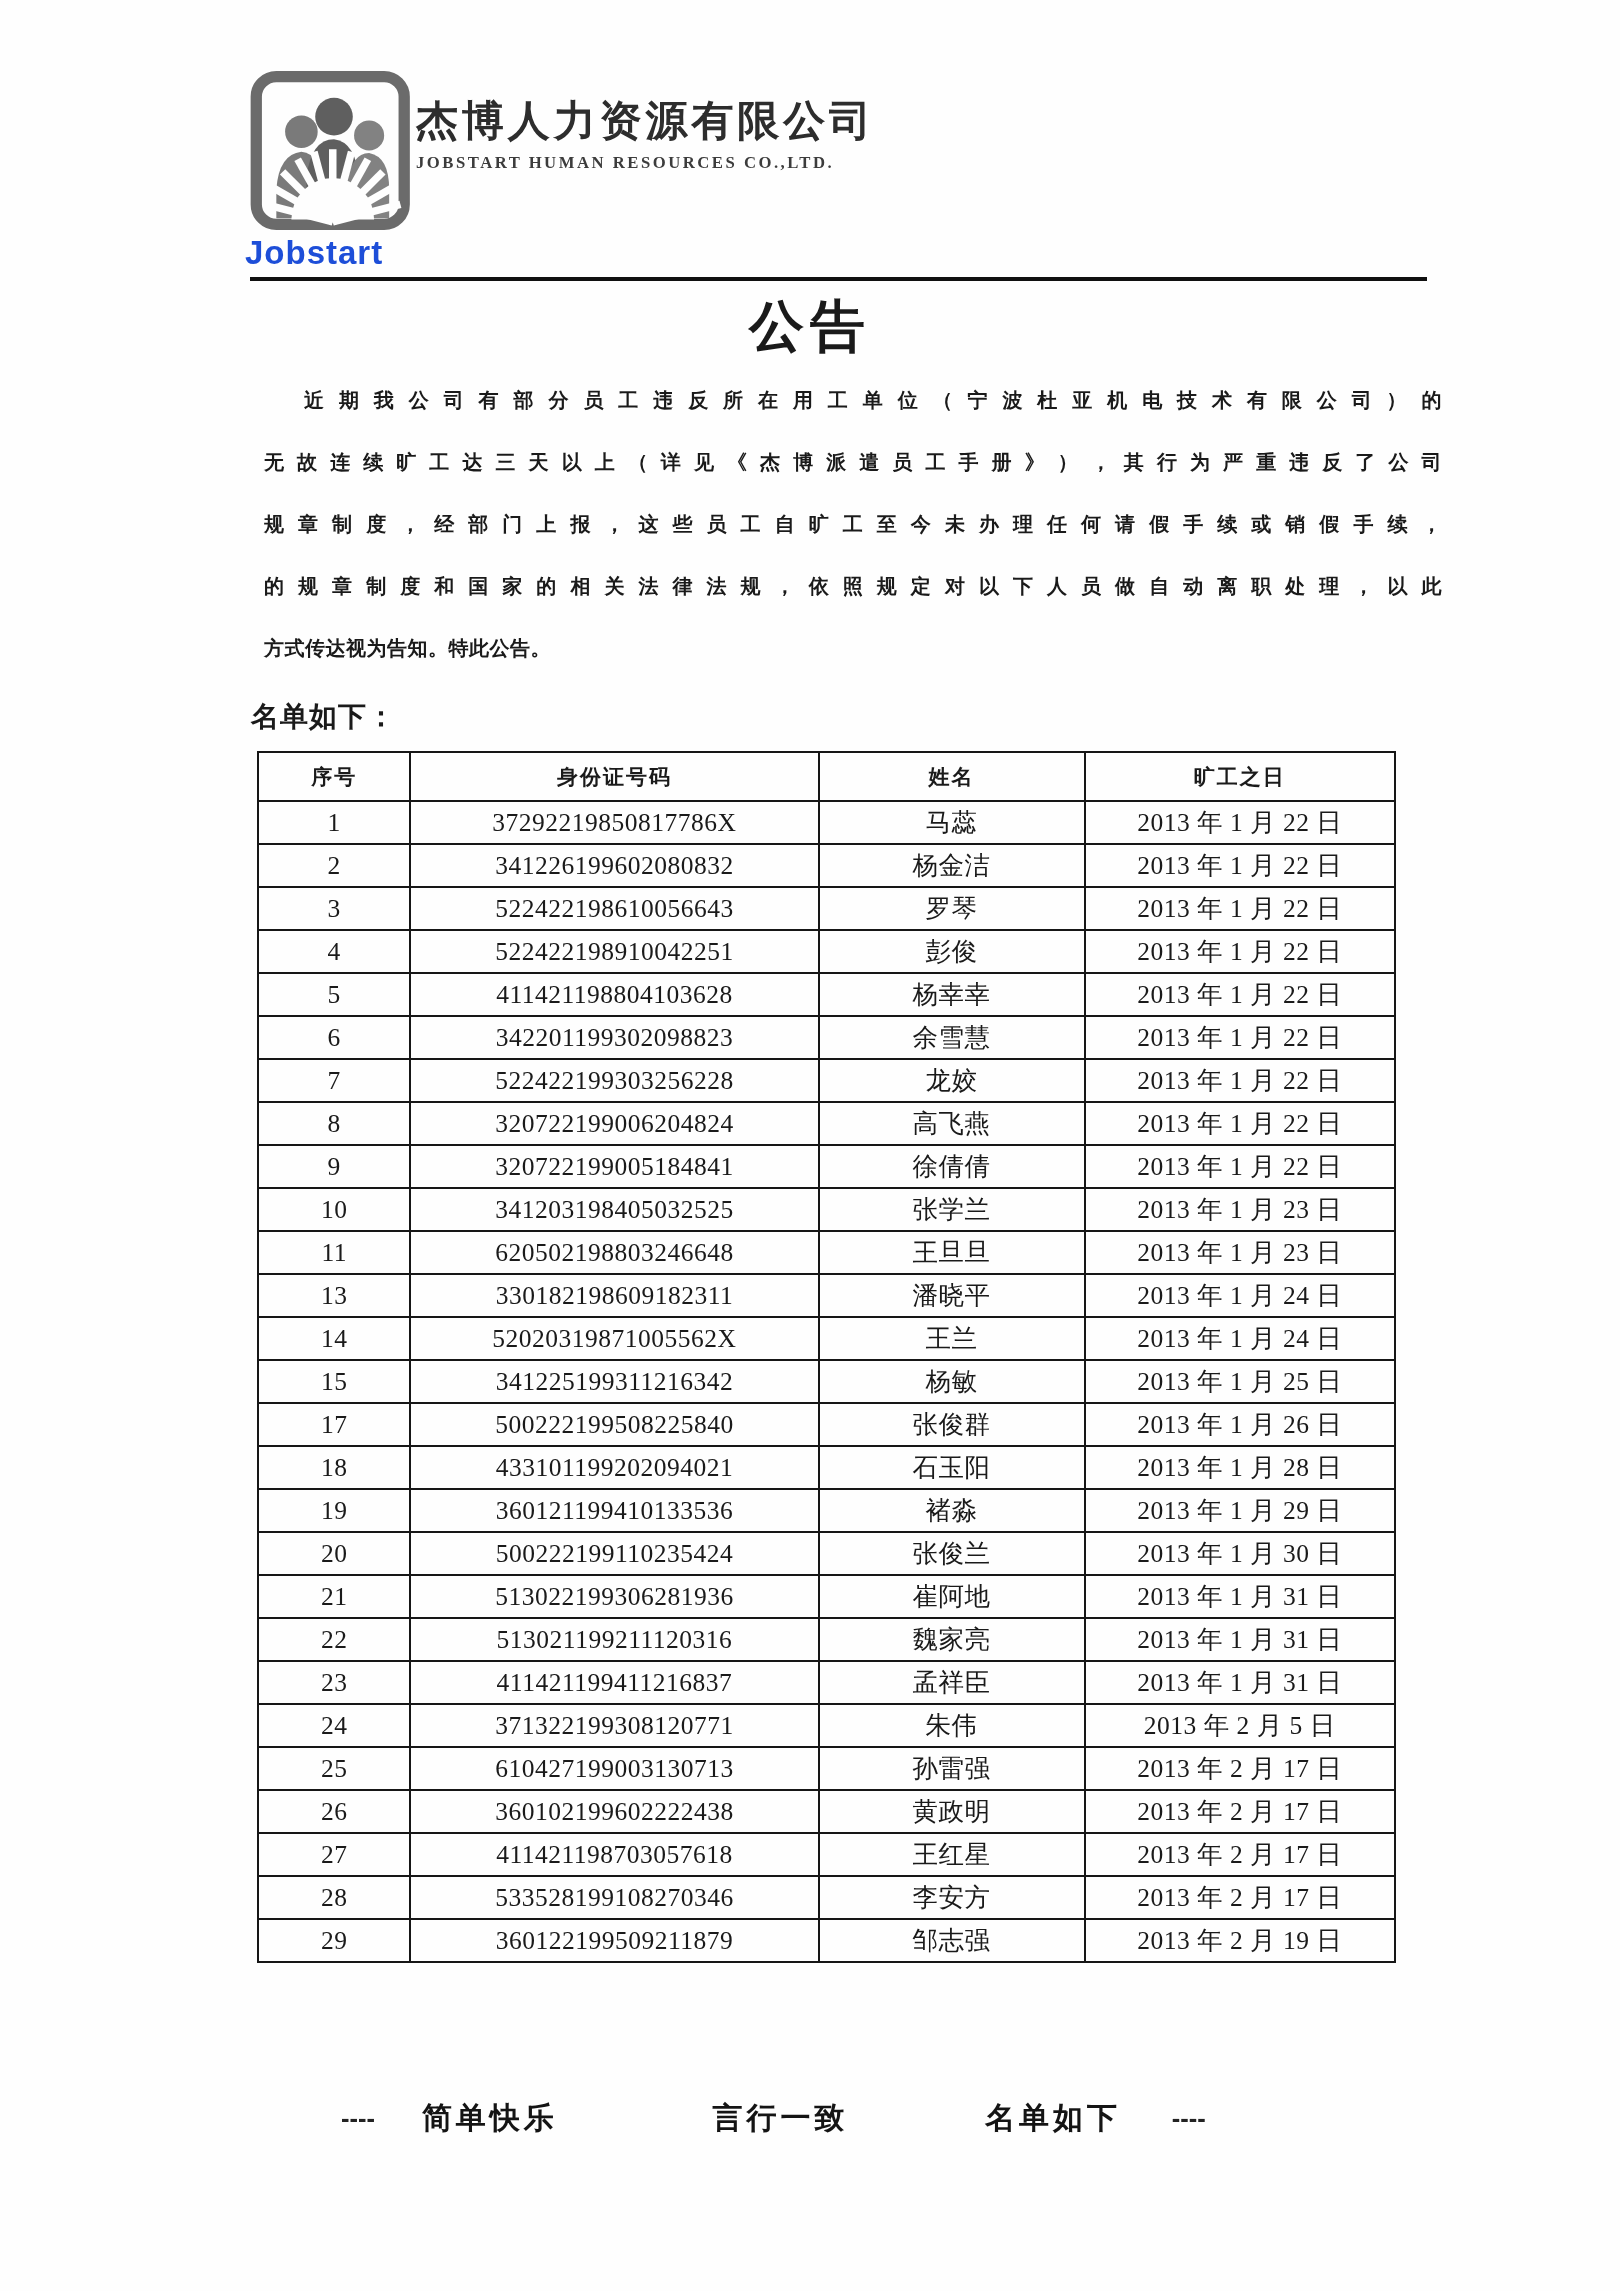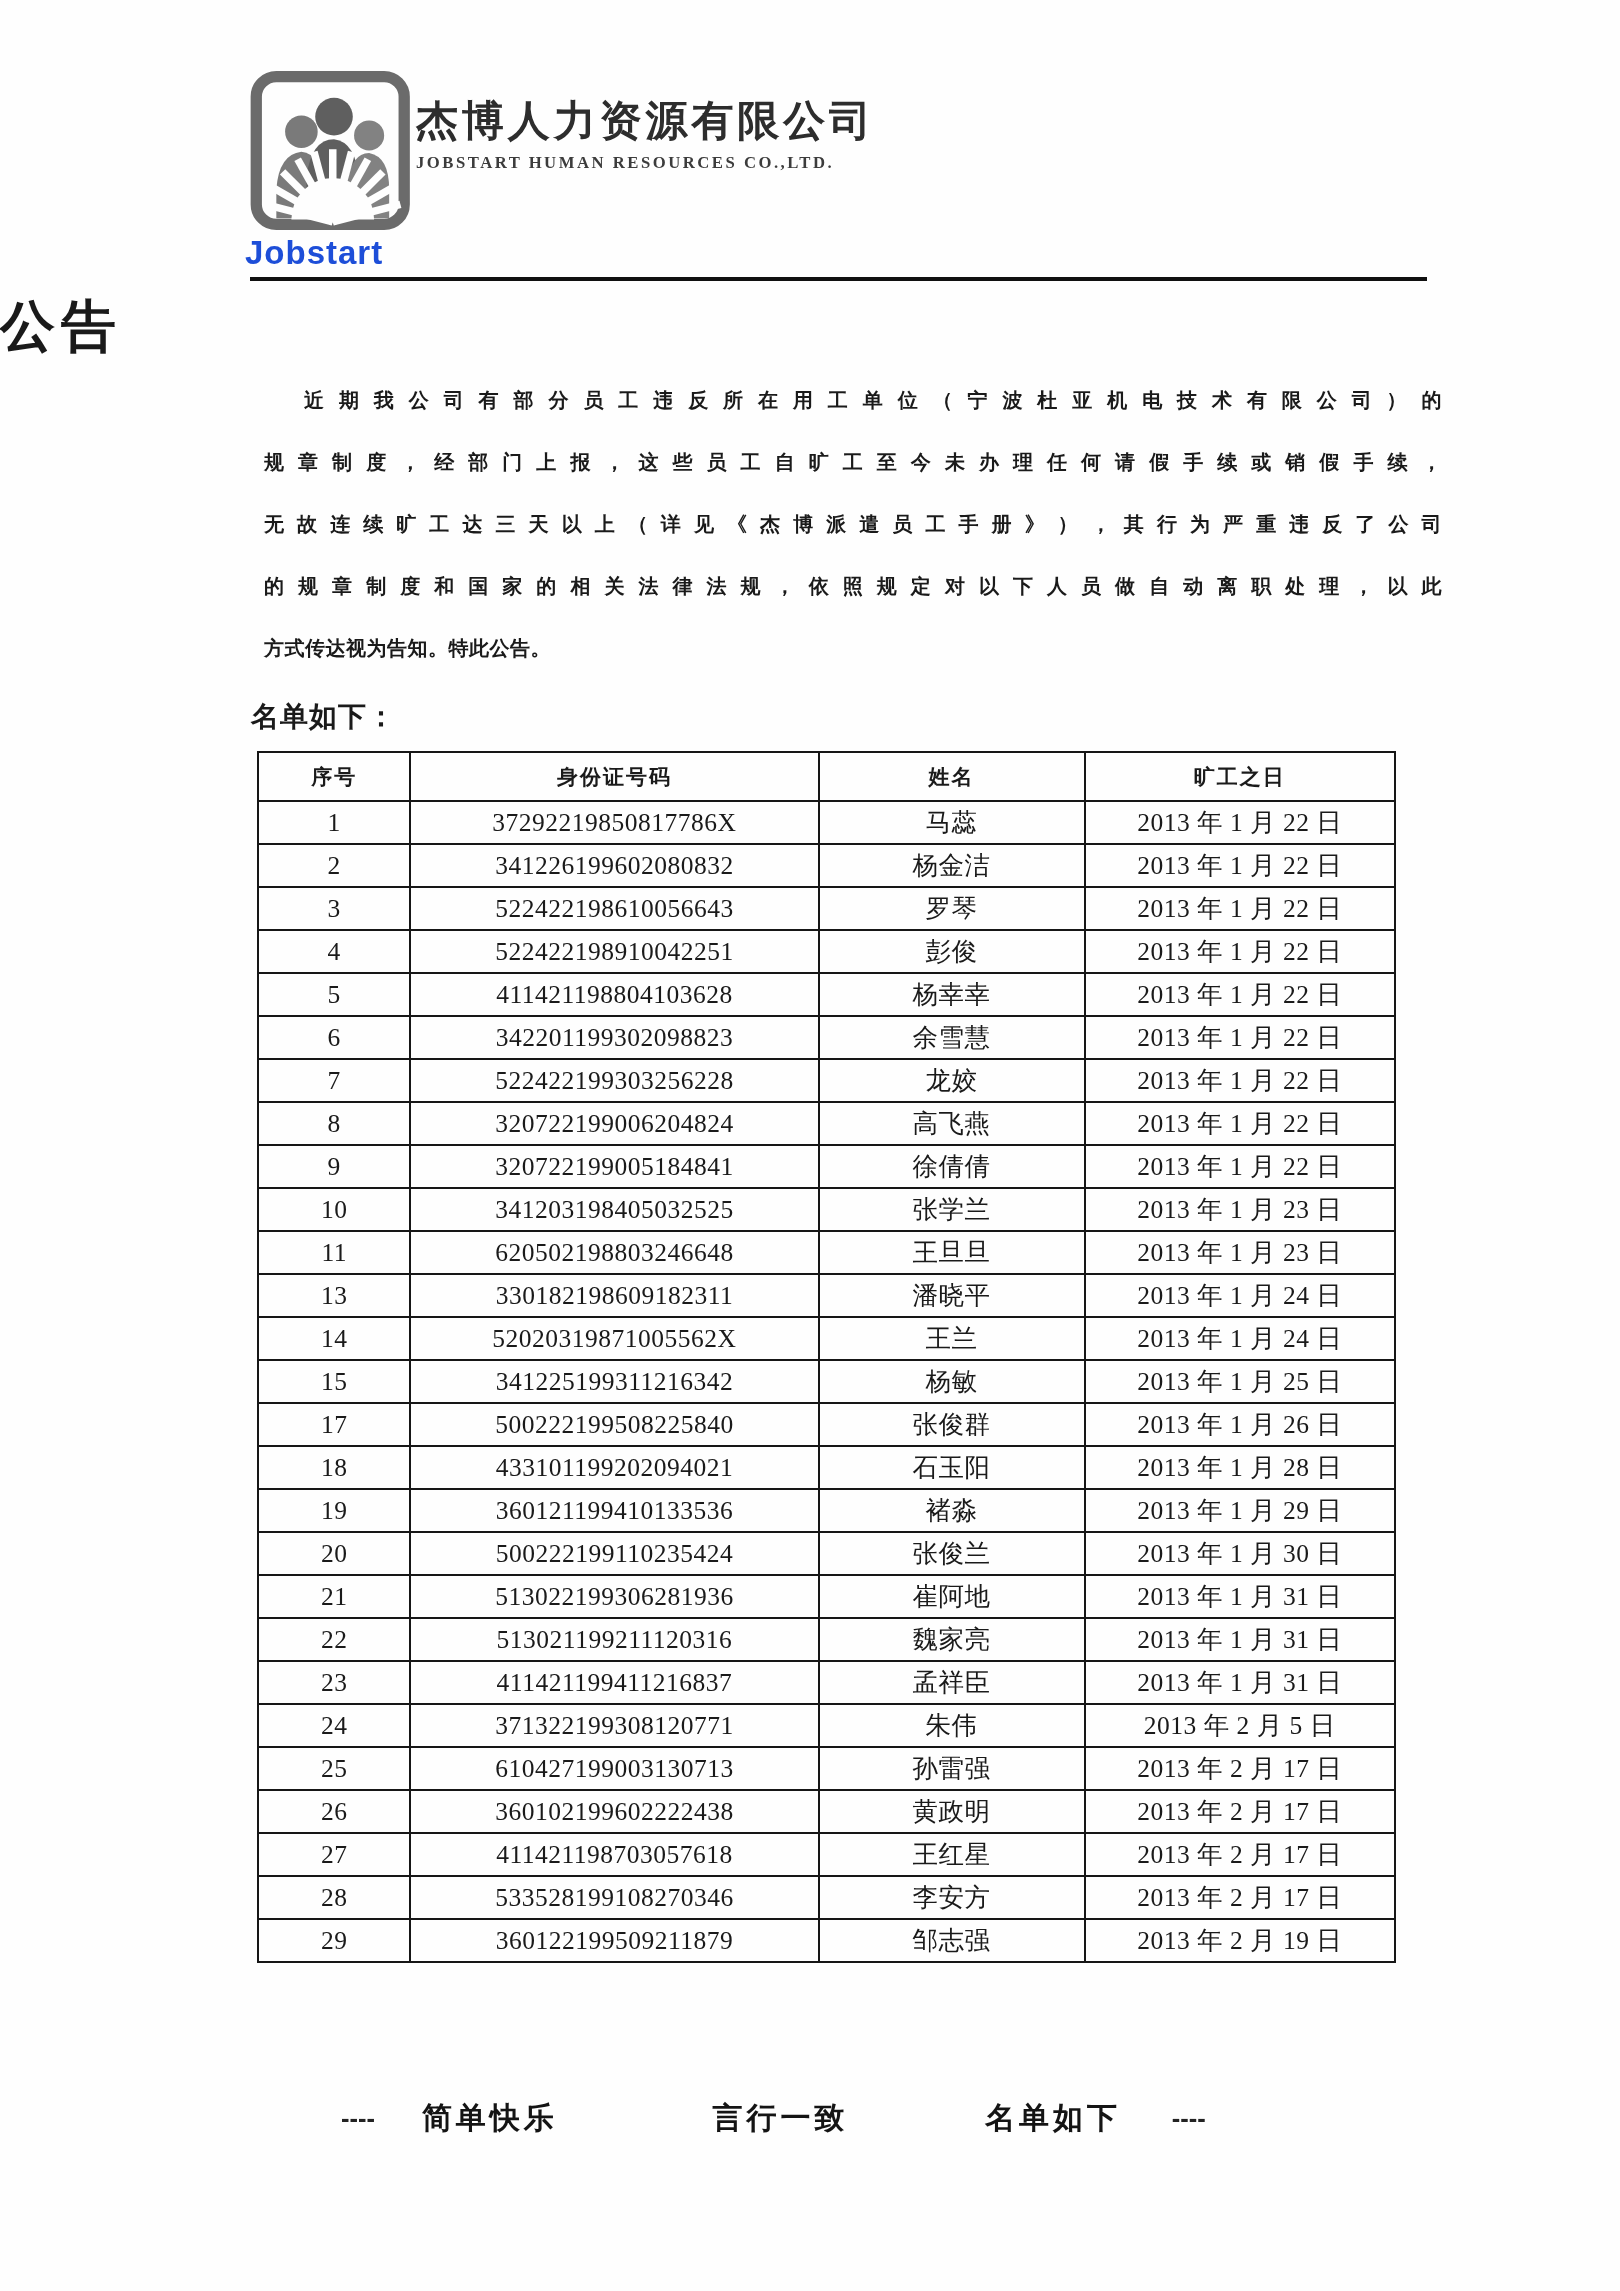--- a/index.html
+++ b/index.html
@@ -45,21 +45,21 @@
     margin-top: 9px;
   }
 
   
   .top-rule {
     position: absolute; left: 250px; top: 277px;
     width: 1177px; height: 3.9px; background: #101010;
   }
   .doc-title {
     position: absolute; left: 0; top: 290px; width: 1620px;
-    text-align: left;
+    text-align: center;
     font-size: 55px;
     font-weight: bold;
     letter-spacing: 5.9px;
   }
 
   
   .body-text {
     position: absolute; left: 264px; top: 369px; width: 1178px;
     font-size: 20px;
     letter-spacing: 0.5px;
@@ -165,22 +165,22 @@
     <div class="company-cn">杰博人力资源有限公司</div>
     <div class="company-en">JOBSTART HUMAN RESOURCES CO.,LTD.</div>
   </div>
 
   <div class="top-rule"></div>
 
   <div class="doc-title">公告</div>
 
   <div class="body-text">
     <span class="pline first">近期我公司有部分员工违反所在用工单位（宁波杜亚机电技术有限公司）的</span>
+    <span class="pline">无故连续旷工达三天以上（详见《杰博派遣员工手册》），其行为严重违反了公司</span>
     <span class="pline">规章制度，经部门上报，这些员工自旷工至今未办理任何请假手续或销假手续，</span>
-    <span class="pline">无故连续旷工达三天以上（详见《杰博派遣员工手册》），其行为严重违反了公司</span>
     <span class="pline">的规章制度和国家的相关法律法规，依照规定对以下人员做自动离职处理，以此</span>
     <span class="pline last">方式传达视为告知。特此公告。</span>
   </div>
 
   <div class="list-label">名单如下：</div>
 
   <table class="roster">
     <colgroup>
       <col class="c1">
         <col class="c2">

